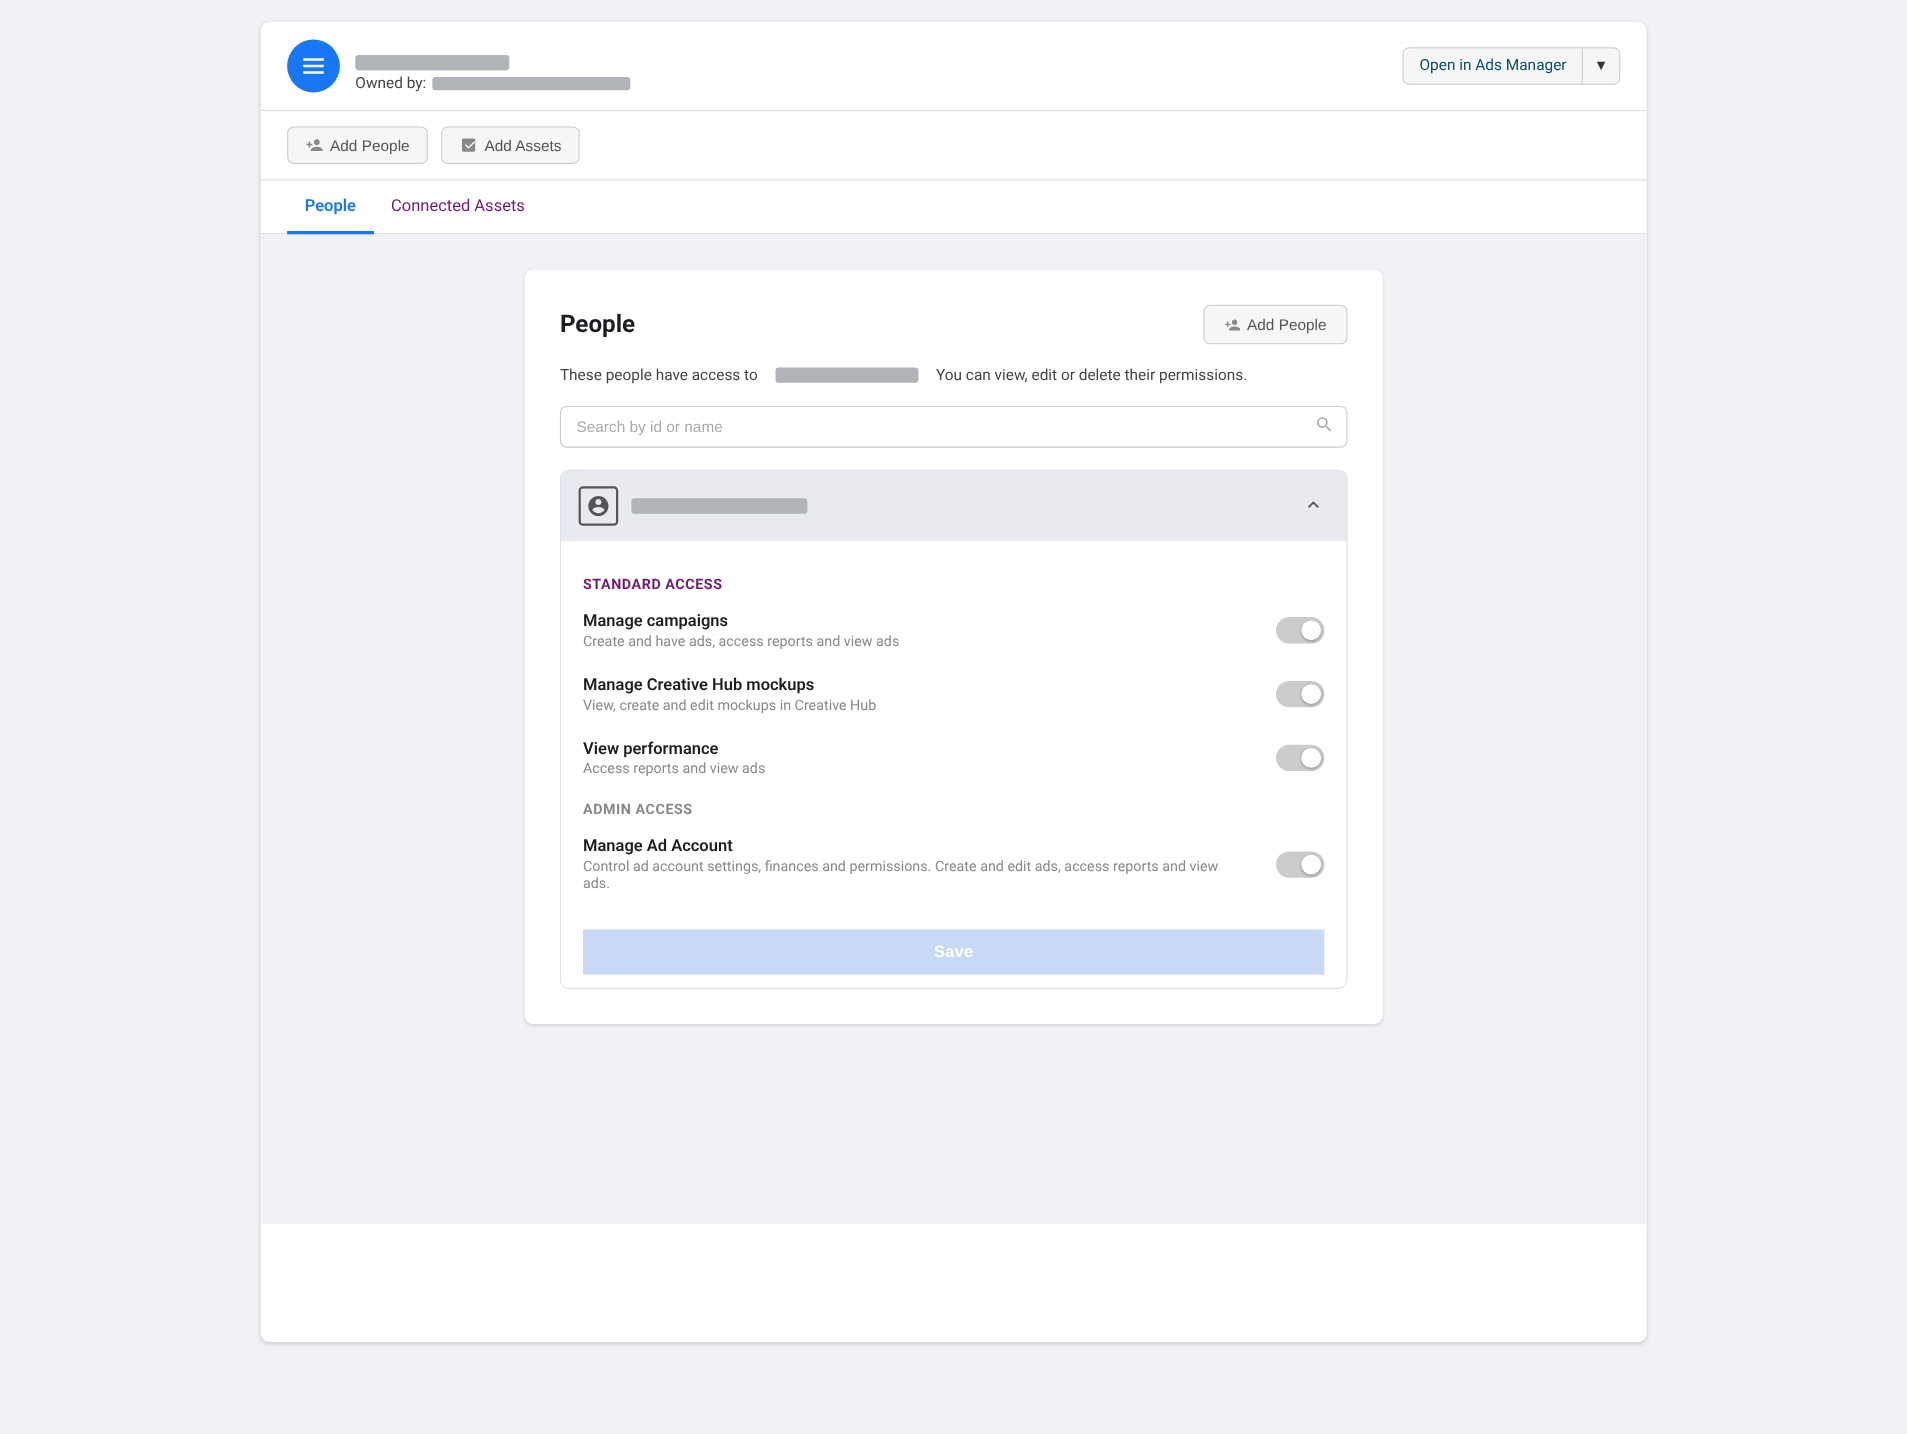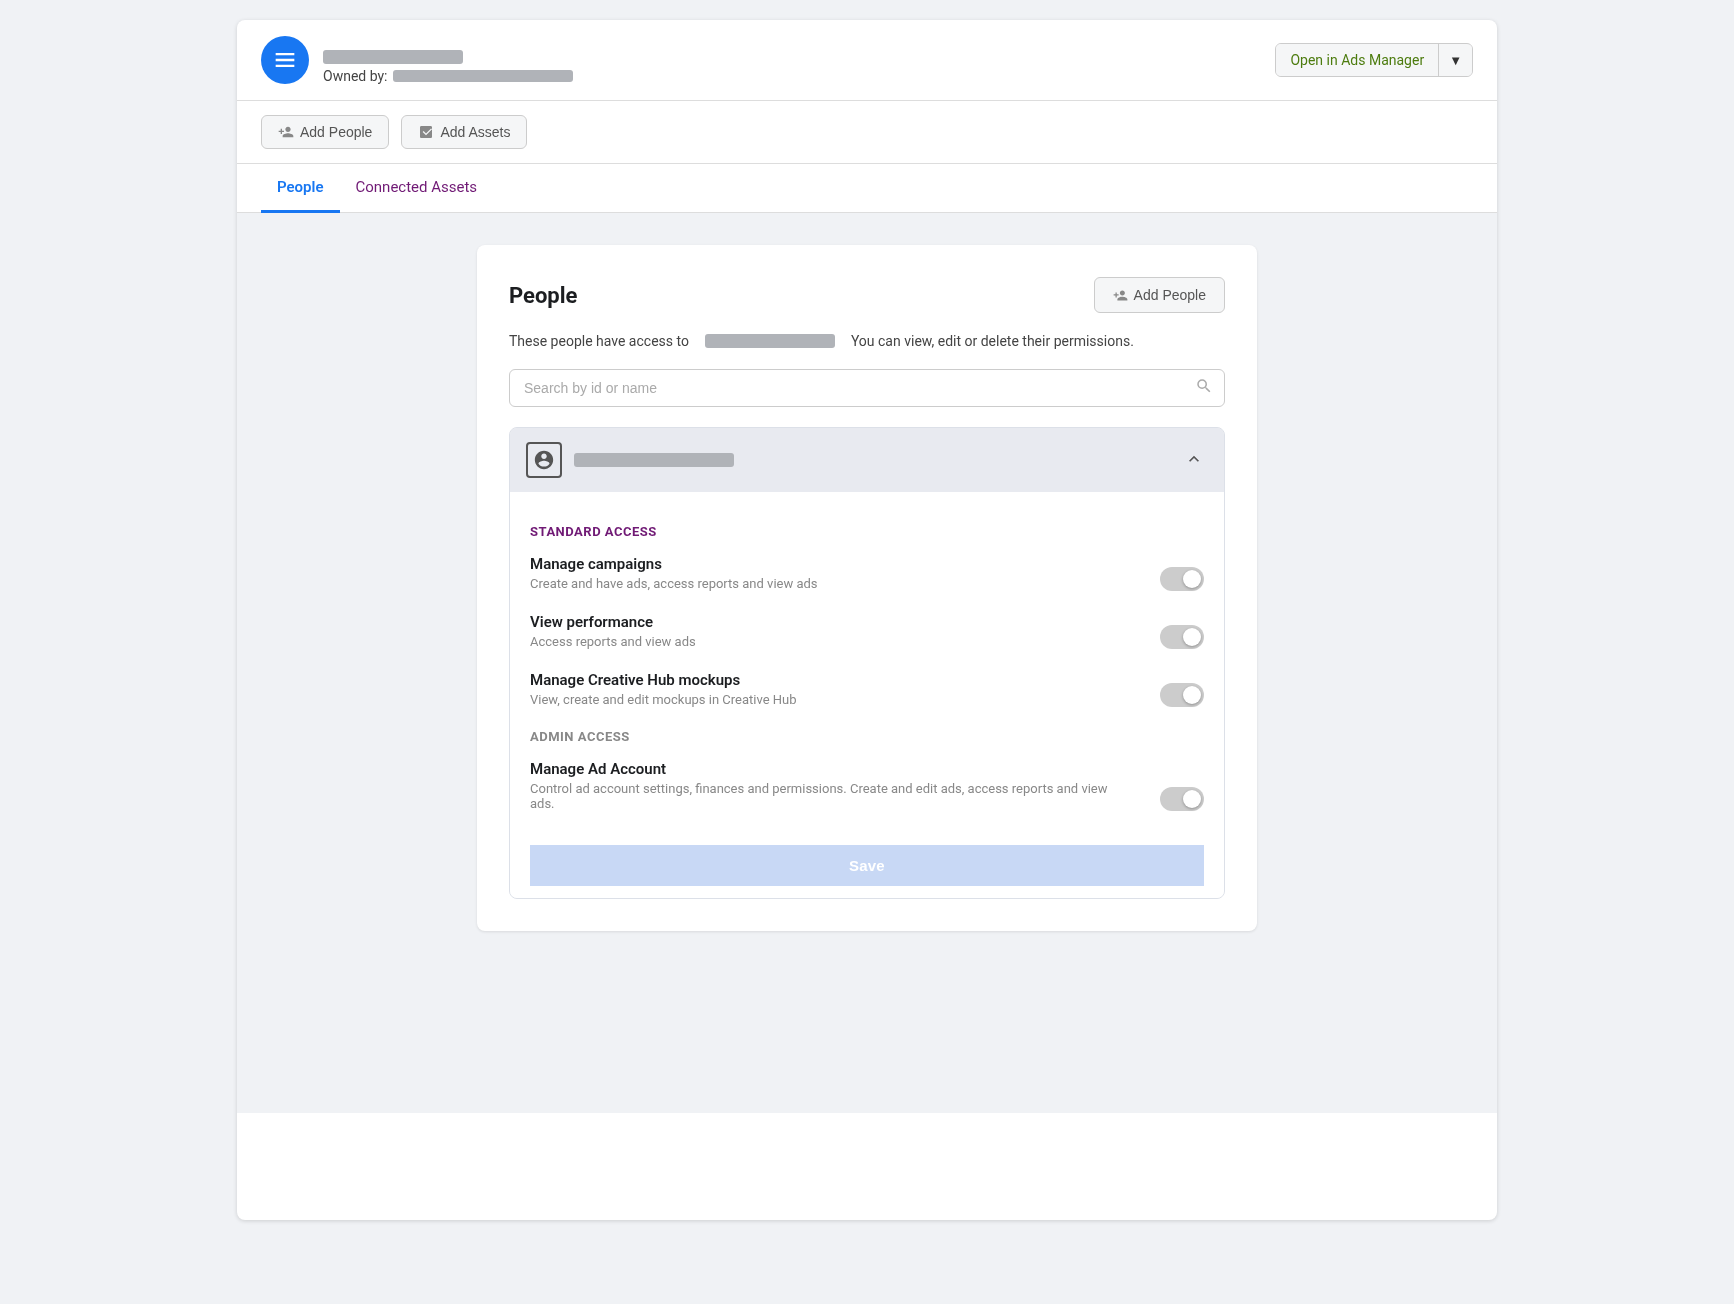--- a/index.html
+++ b/index.html
@@ -83,21 +83,21 @@
       align-items: center;
       border: 1px solid #ccc;
       border-radius: 6px;
       overflow: hidden;
       background: #f5f6f7;
       cursor: pointer;
     }
     .open-ads-manager-label {
       padding: 8px 14px;
       font-size: 14px;
-      color: #4d7c0f;
+      color: #0c4a6e;
       border-right: 1px solid #ccc;
       background: #f5f6f7;
     }
     .open-ads-manager-arrow {
       padding: 8px 10px;
       font-size: 13px;
       color: #333;
       background: #f5f6f7;
     }
     
@@ -294,21 +294,21 @@
       font-size: 13px;
       font-weight: 700;
       color: #701a75;
       text-transform: uppercase;
       letter-spacing: 0.5px;
       margin-bottom: 16px;
       margin-top: 8px;
     }
     .permission-row {
       display: flex;
-      align-items: flex-end;
+      align-items: center;
       justify-content: space-between;
       margin-bottom: 22px;
       gap: 28px;
     }
     .permission-info {
       flex: 1;
     }
     .permission-title {
       font-size: 15px;
       font-weight: 600;
@@ -480,34 +480,34 @@
             </div>
             <div class="toggle">
               <div class="toggle-track">
                 <div class="toggle-thumb"></div>
               </div>
             </div>
           </div>
 
           <div class="permission-row">
             <div class="permission-info">
-              <div class="permission-title">View performance</div>
-              <div class="permission-desc">Access reports and view ads</div>
+              <div class="permission-title">Manage Creative Hub mockups</div>
+              <div class="permission-desc">View, create and edit mockups in Creative Hub</div>
             </div>
             <div class="toggle">
               <div class="toggle-track">
                 <div class="toggle-thumb"></div>
               </div>
             </div>
           </div>
 
           <div class="permission-row">
             <div class="permission-info">
-              <div class="permission-title">Manage Creative Hub mockups</div>
-              <div class="permission-desc">View, create and edit mockups in Creative Hub</div>
+              <div class="permission-title">View performance</div>
+              <div class="permission-desc">Access reports and view ads</div>
             </div>
             <div class="toggle">
               <div class="toggle-track">
                 <div class="toggle-thumb"></div>
               </div>
             </div>
           </div>
 
           <div class="admin-section-label">Admin Access</div>
 

